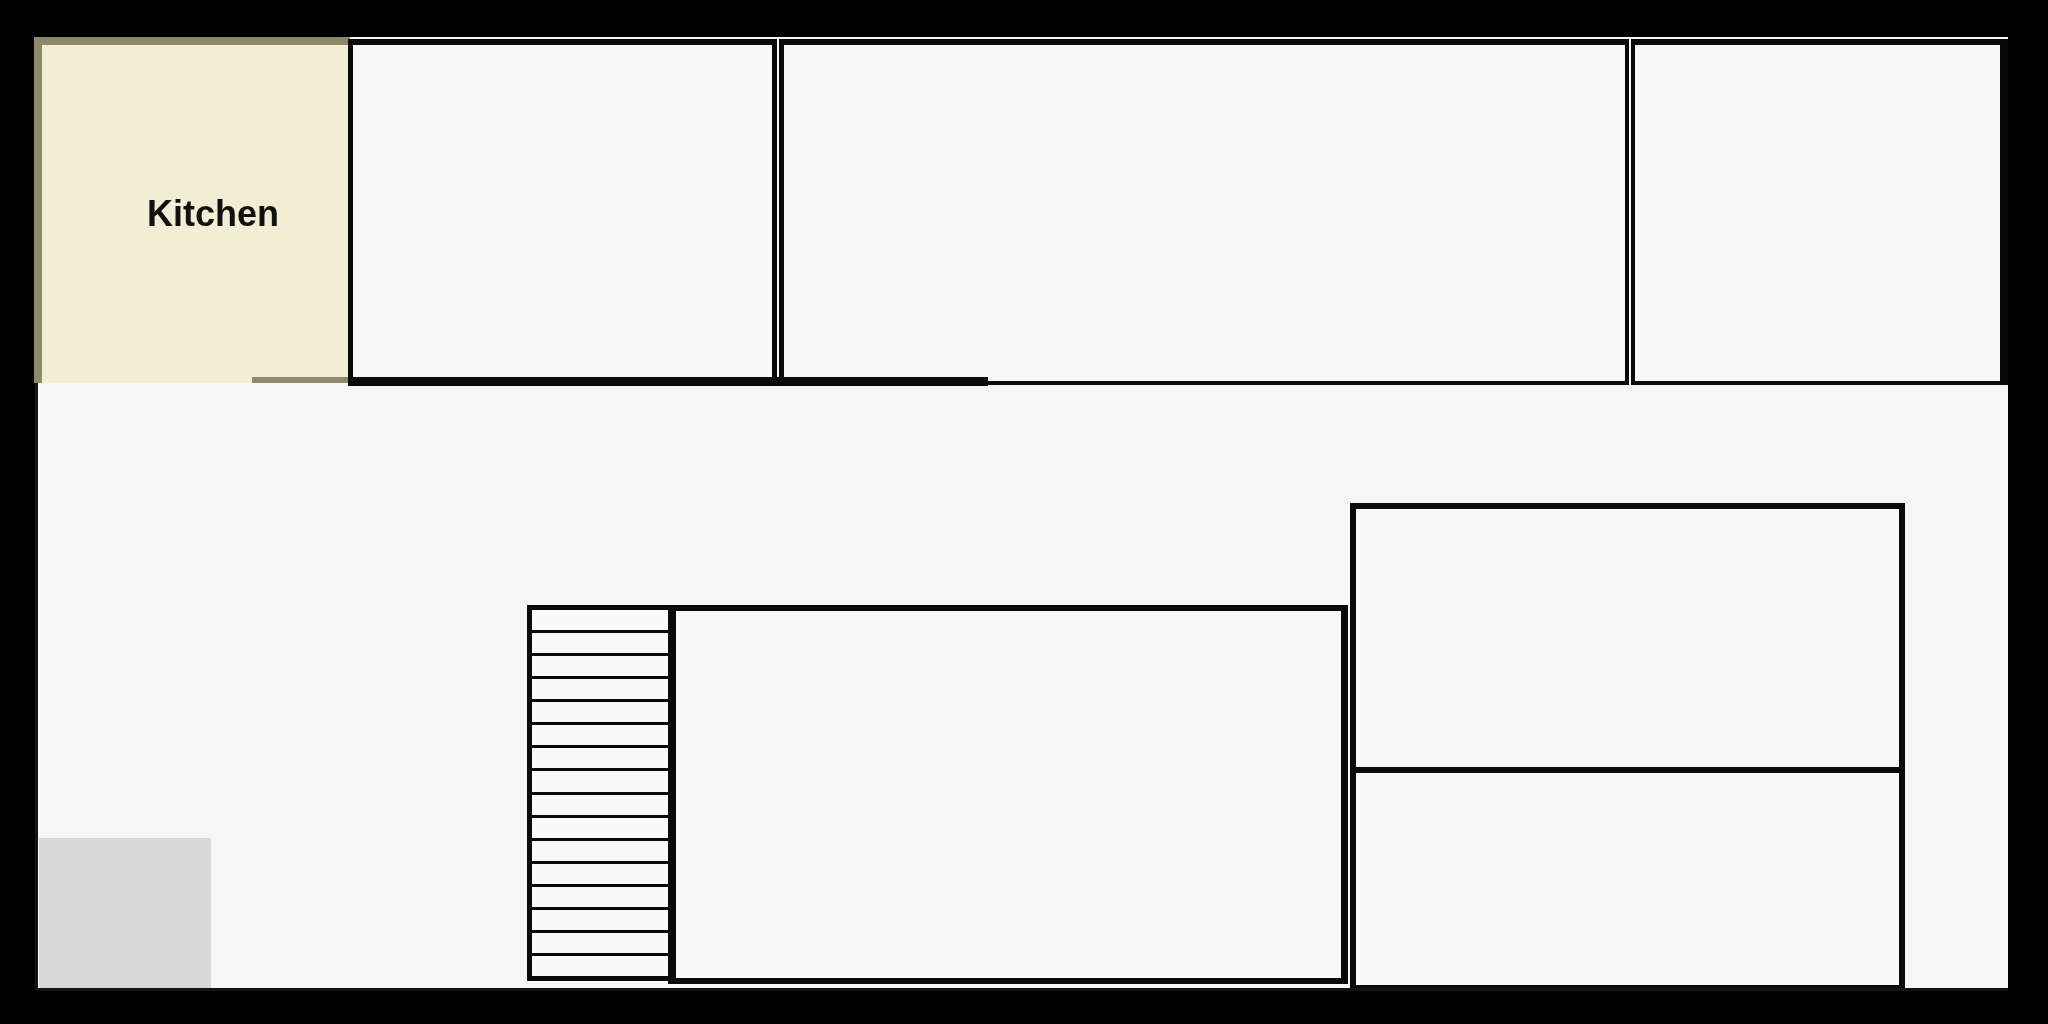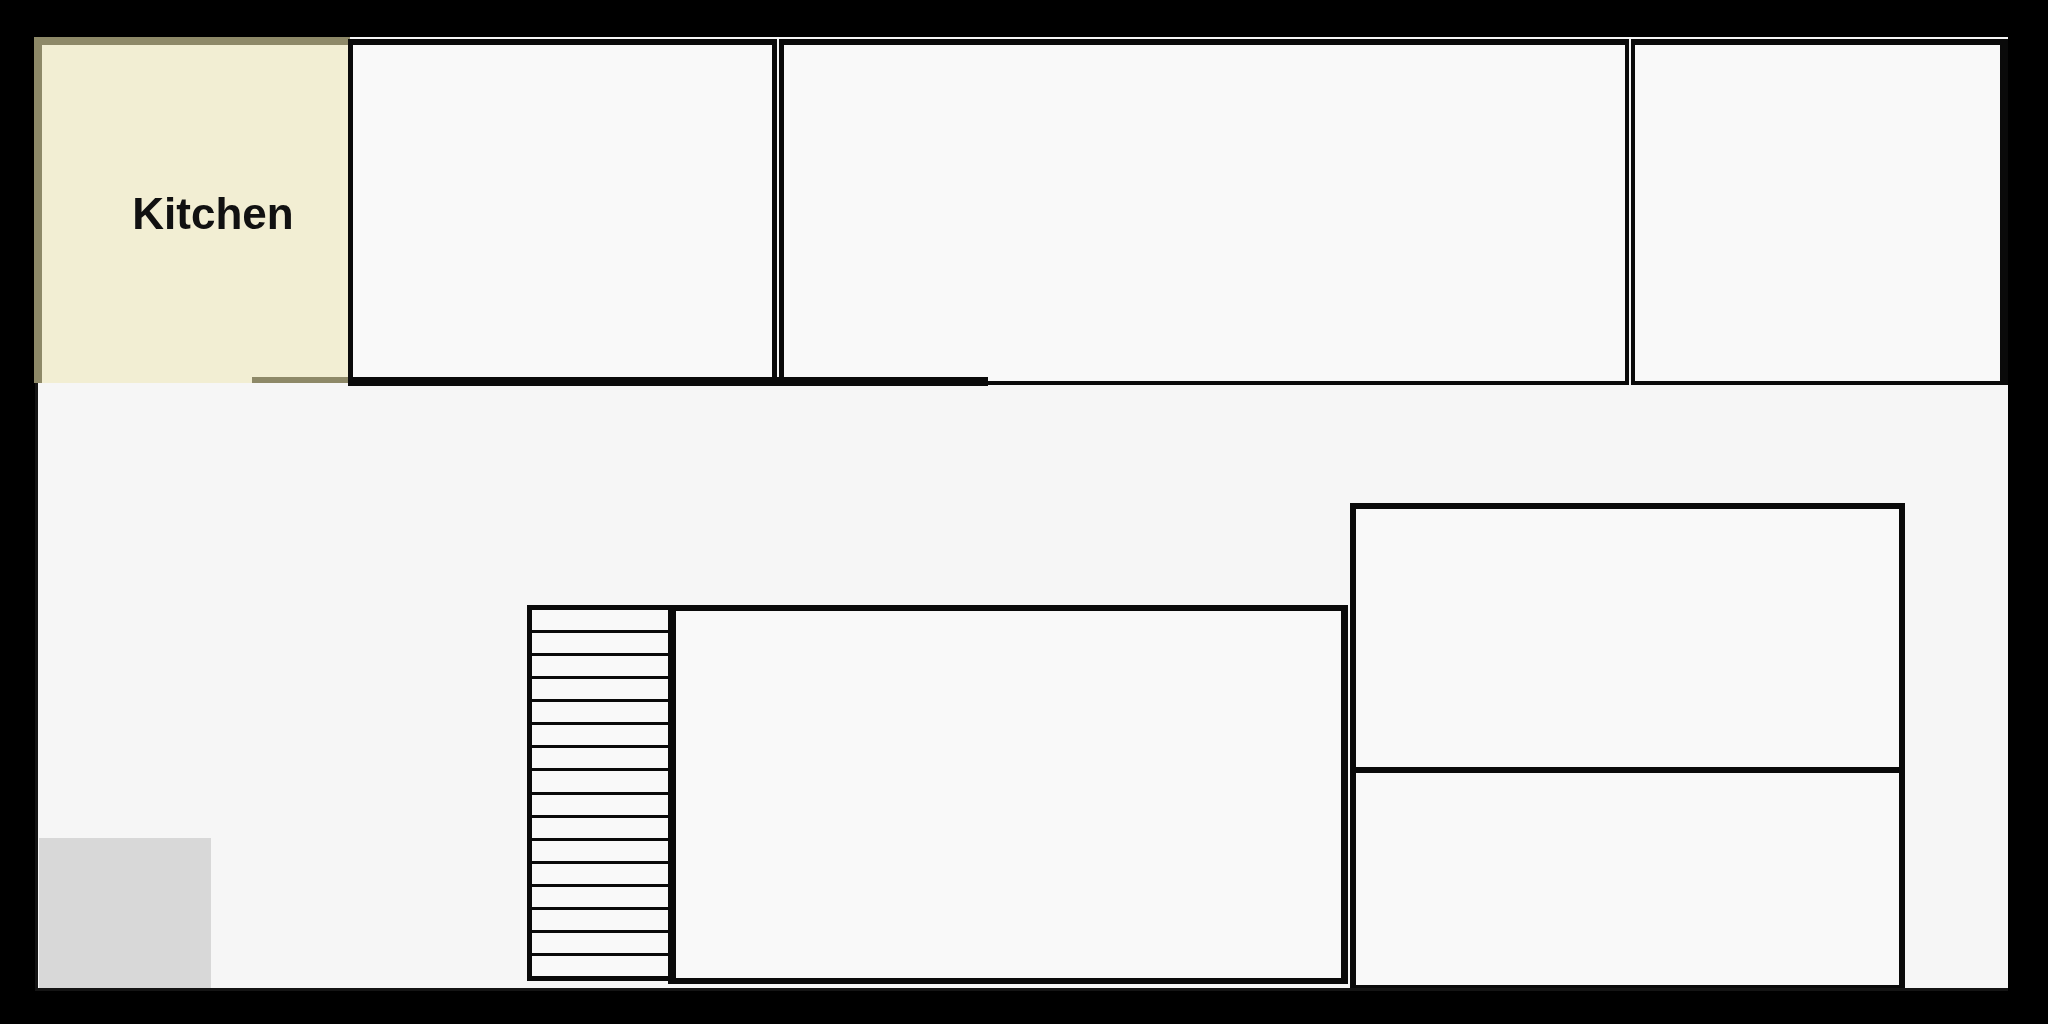--- a/index.html
+++ b/index.html
@@ -30,21 +30,21 @@
   .room{position:absolute;background:var(--room-fill);}
   .room-kitchen{
     left:34px;top:37px;width:316px;height:346px;
     background:var(--kitchen-fill);
     border-top:8px solid var(--kitchen-border);
     border-left:8px solid var(--kitchen-border);
     display:flex;align-items:center;justify-content:center;
     padding-left:34px;
   }
   .room-label{
-    font-size:44px;font-weight:bold;color:var(--label-text);
+    font-size:36px;font-weight:bold;color:var(--label-text);
     letter-spacing:0px;
   }
   .kitchen-door-wall{
     position:absolute;left:252px;top:377px;width:98px;height:6px;
     background:var(--kitchen-border);
   }
   .room-top-1{
     left:348px;top:39px;width:429px;height:346px;
     border:5px solid var(--wall);border-top-width:6px;border-bottom-width:4px;
   }

